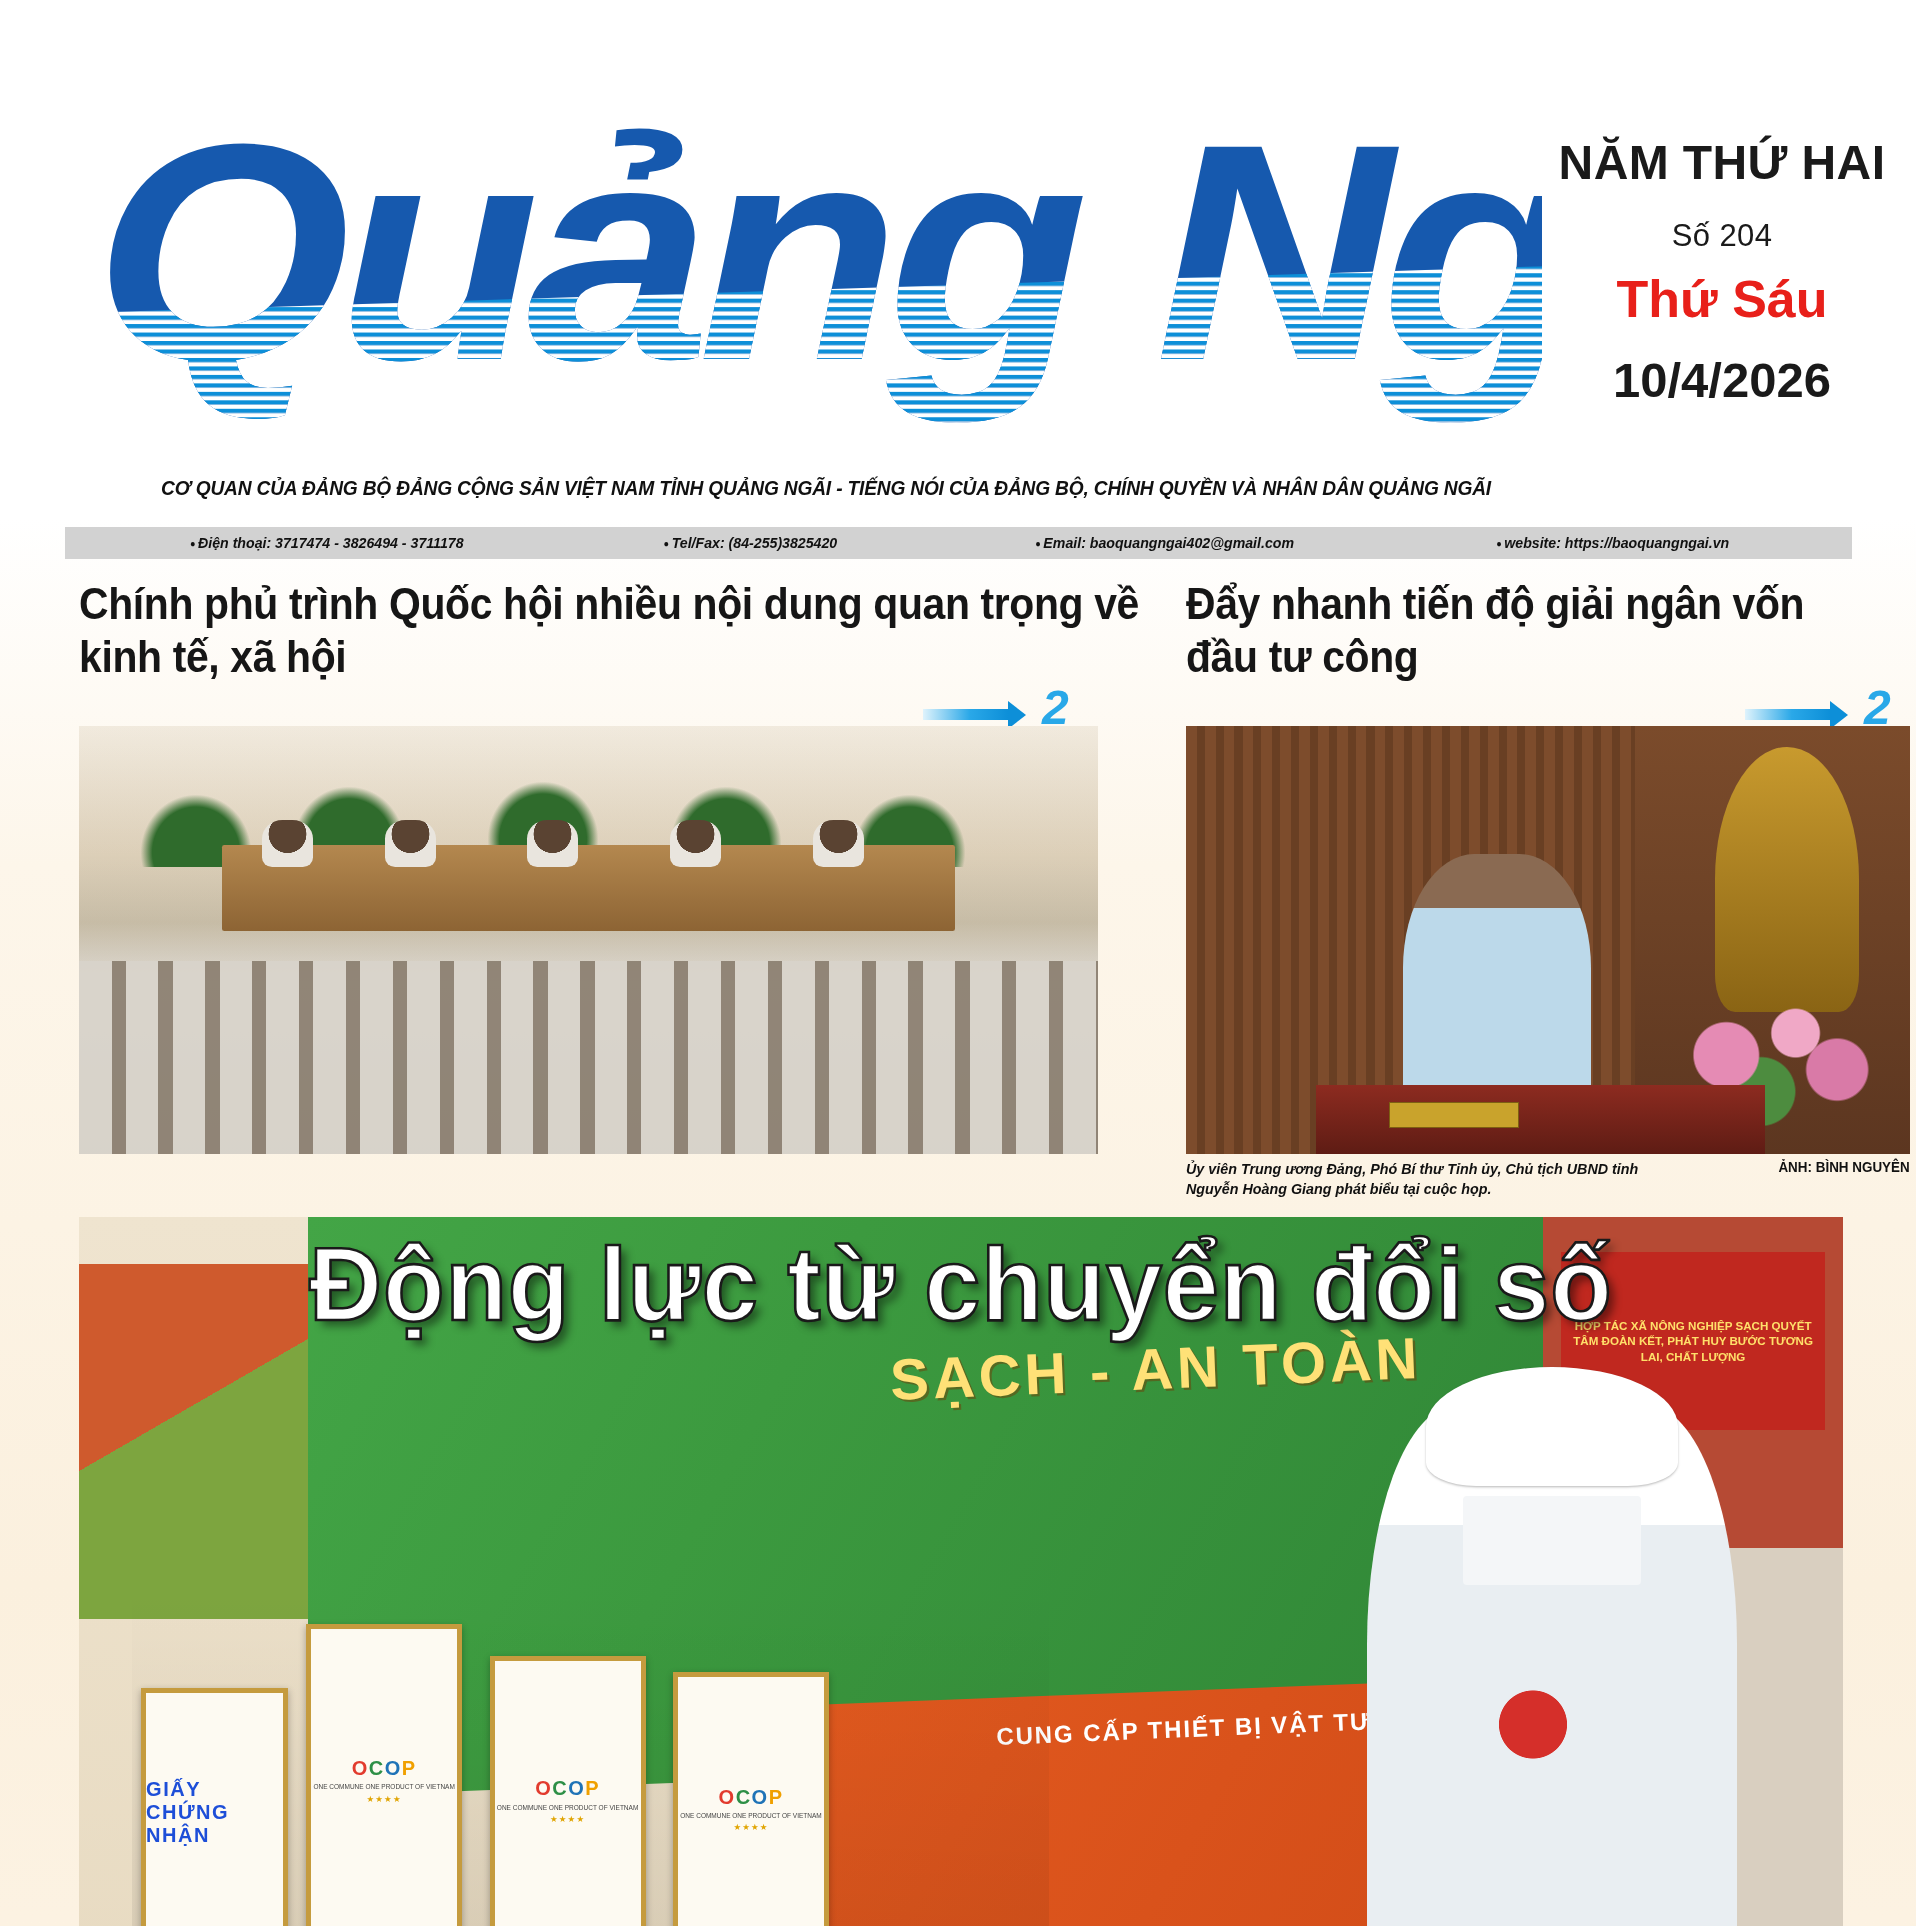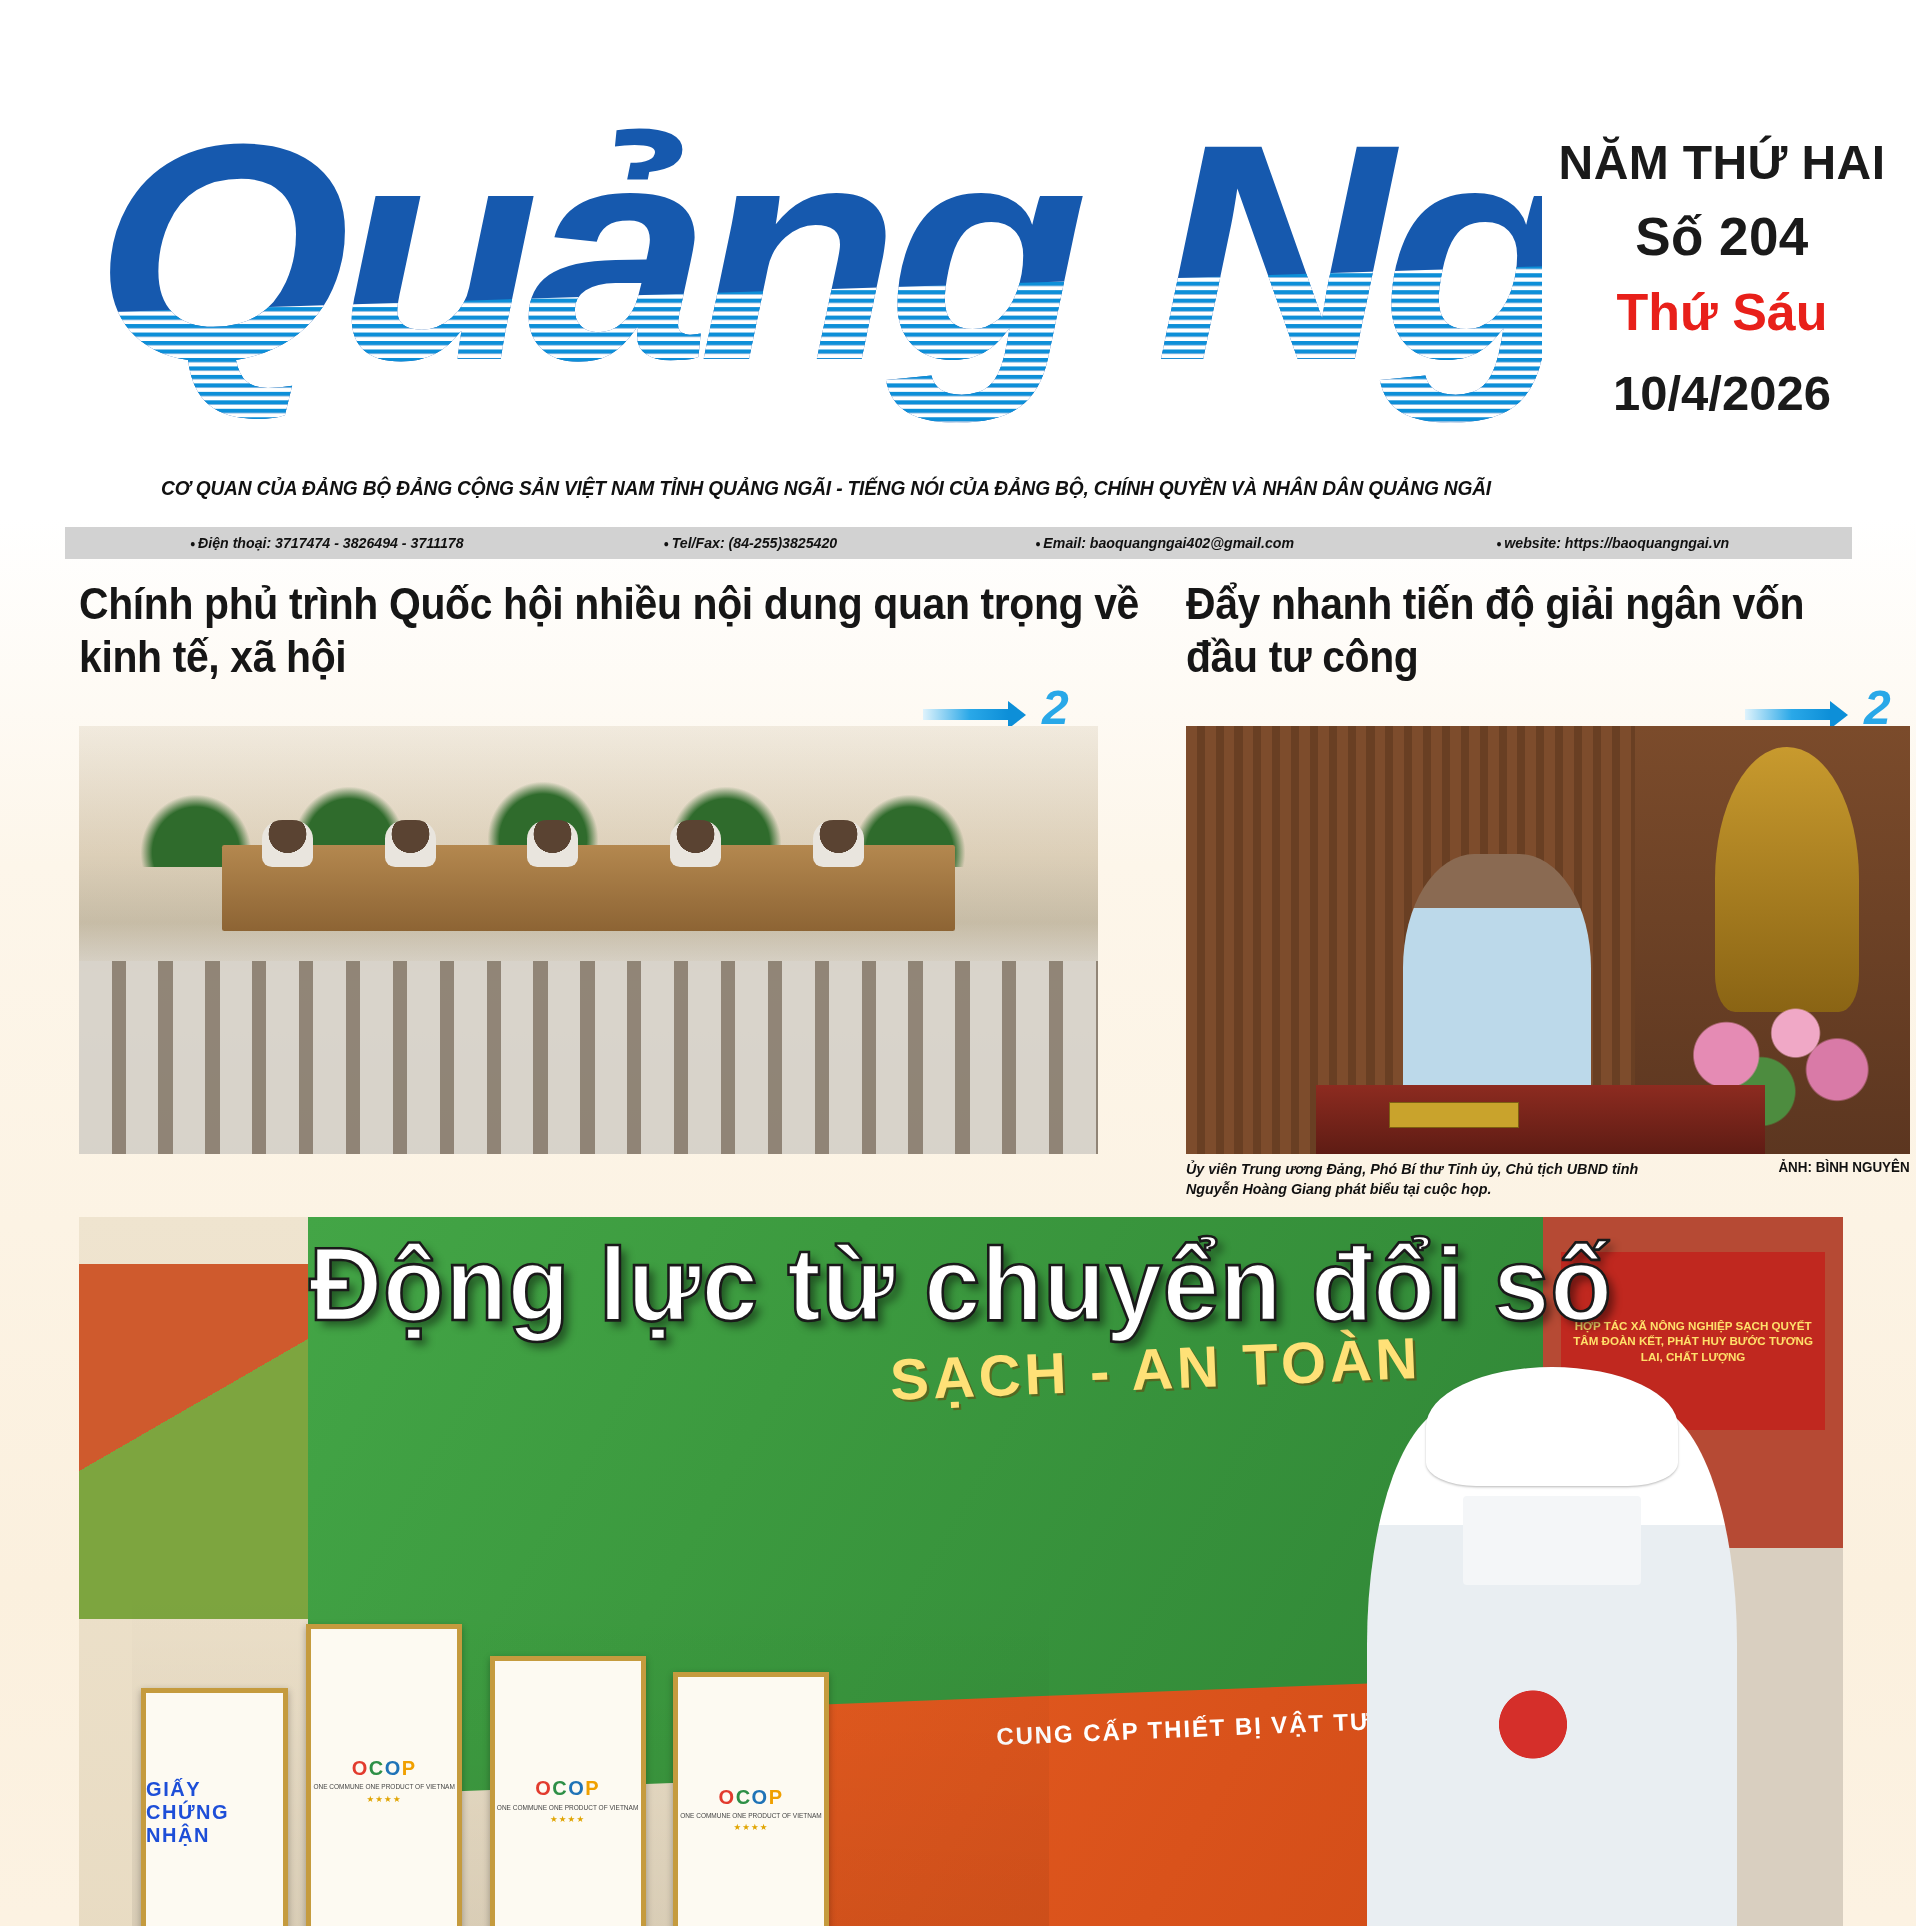--- a/index.html
+++ b/index.html
@@ -34,21 +34,21 @@
     transform:scaleX(0.94);
     transform-origin:center;
     white-space:nowrap;
   }
 
   .issue-col {
     position:absolute; left:1539px; top:135px; width:366px;
     text-align:center; color:#1a1a1a;
   }
   .issue-year { font-size:48px; font-weight:bold; letter-spacing:0.4px; }
-  .issue-num  { font-size:53px; font-weight:700; margin-top:16px; letter-spacing:0.4px;}
+  .issue-num  { font-size:31px; font-weight:400; margin-top:28px; letter-spacing:0.4px;}
   .issue-day  { font-size:52px; font-weight:bold; color:#e8201a; margin-top:15.4px; }
   .issue-date { font-size:49px; font-weight:bold; margin-top:22.3px; }
 
   
   .contact-bar {
     position:absolute; left:65px; top:527px; width:1787px; height:32px;
     background:#d2d2d2;
     display:flex; align-items:center; justify-content:space-around;
     padding:0 23px;
   }

